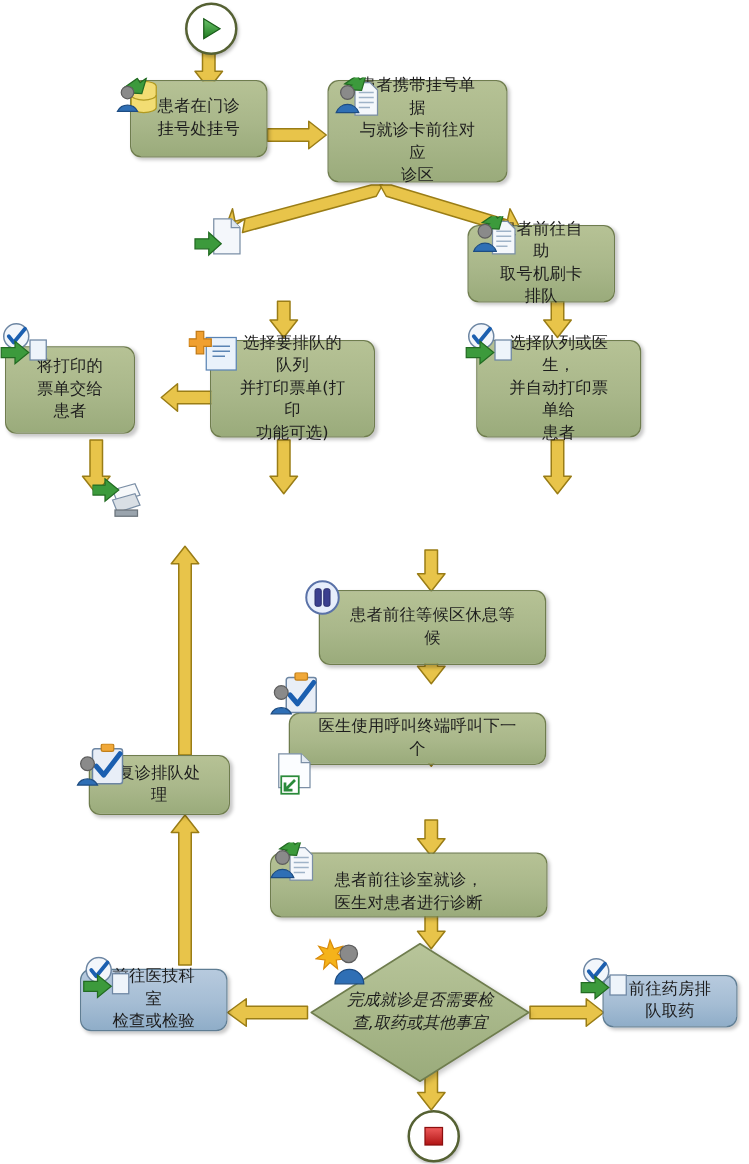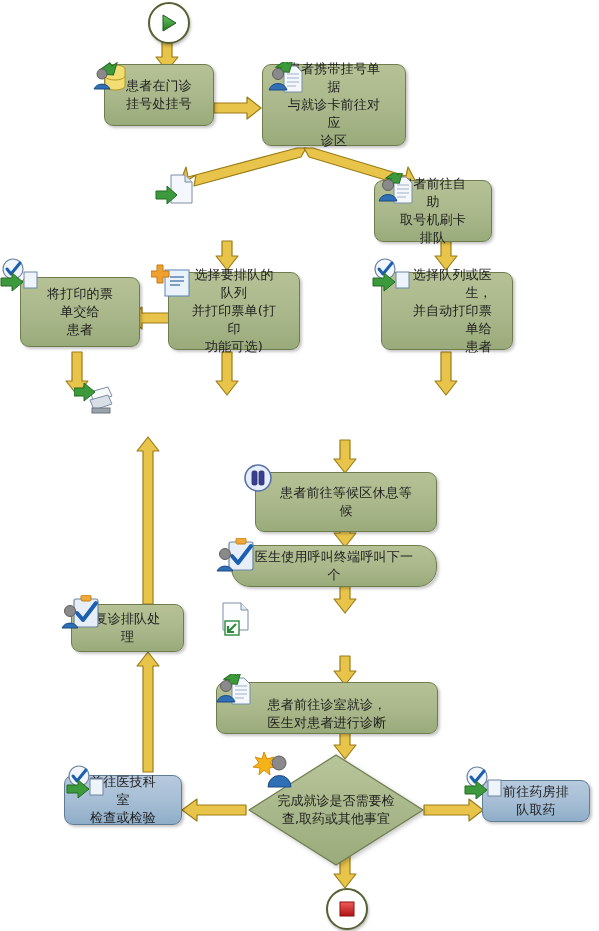--- a/index.html
+++ b/index.html
@@ -267,34 +267,34 @@
   </div>
   <div class="badge" style="left:151px;top:262px;">
     <svg width="40" height="38" viewBox="0 0 40 38">
       <rect x="14" y="8" width="24" height="26" fill="#eaf2fb" stroke="#5b84b4" stroke-width="1"></rect>
       <path d="M19 15 H33 M19 19 H33 M19 23 H29" stroke="#5b84b4" stroke-width="1.3"></path>
       <path d="M6 3 H12 V9 H18 V15 H12 V21 H6 V15 H0 V9 H6 Z" fill="#f0a030" stroke="#c27a15" stroke-width="1"></path>
     </svg>
   </div>
 
   <div class="node" style="left:381px;top:272px;width:132px;height:78px;">
-    <span class="txt" style="white-space:pre-line;text-align:right;">选择队列或医生，
+    <span class="txt" style="white-space:pre-line;">选择队列或医生，
 并自动打印票单给
 患者</span>
   </div>
   <div class="badge" style="left:372px;top:258px;">
     <svg width="42" height="40" viewBox="0 0 42 40">
       <circle cx="13" cy="11" r="10" fill="#f2f6fb" stroke="#6d86a3" stroke-width="1.2"></circle>
       <path d="M7 11 L11 16 L20 5" fill="none" stroke="#1b5fb0" stroke-width="3" stroke-linecap="round" stroke-linejoin="round"></path>
       <rect x="24" y="14" width="13" height="16" fill="#eef4fa" stroke="#6d86a3" stroke-width="1"></rect>
       <path d="M1 20 L12 20 L12 15 L23 24 L12 33 L12 28 L1 28 Z" fill="#3c9a3c" stroke="#226b22" stroke-width="1"></path>
     </svg>
   </div>
 
-  <div class="node" style="left:20px;top:277px;width:120px;height:70px;">
+  <div class="node" style="left:4px;top:277px;width:104px;height:70px;">
     <span class="txt" style="white-space:pre-line;">将打印的票单交给
 患者</span>
   </div>
   <div class="badge" style="left:0px;top:258px;">
     <svg width="42" height="40" viewBox="0 0 42 40">
       <circle cx="13" cy="11" r="10" fill="#f2f6fb" stroke="#6d86a3" stroke-width="1.2"></circle>
       <path d="M7 11 L11 16 L20 5" fill="none" stroke="#1b5fb0" stroke-width="3" stroke-linecap="round" stroke-linejoin="round"></path>
       <rect x="24" y="14" width="13" height="16" fill="#eef4fa" stroke="#6d86a3" stroke-width="1"></rect>
       <path d="M1 20 L12 20 L12 15 L23 24 L12 33 L12 28 L1 28 Z" fill="#3c9a3c" stroke="#226b22" stroke-width="1"></path>
     </svg>
@@ -313,21 +313,21 @@
     <span class="txt">患者前往等候区休息等候</span>
   </div>
   <div class="badge" style="left:243px;top:463px;">
     <svg width="30" height="30" viewBox="0 0 30 30">
       <circle cx="15" cy="15" r="13" fill="#e7eefb" stroke="#5a72a8" stroke-width="1.6"></circle>
       <rect x="9" y="8" width="5" height="14" rx="1.5" fill="#3b3f8f" stroke="#2b2f6d" stroke-width=".8"></rect>
       <rect x="16" y="8" width="5" height="14" rx="1.5" fill="#3b3f8f" stroke="#2b2f6d" stroke-width=".8"></rect>
     </svg>
   </div>
 
-  <div class="node" style="left:231px;top:545px;width:206px;height:42px;border-radius:19px;">
+  <div class="node" style="left:231px;top:570px;width:206px;height:42px;">
     <span class="txt">医生使用呼叫终端呼叫下一个</span>
   </div>
   <div class="badge" style="left:216px;top:538px;">
     <svg width="40" height="38" viewBox="0 0 40 38">
       <rect x="13" y="4" width="24" height="28" rx="2" fill="#e8eef7" stroke="#6d86a3" stroke-width="1.2"></rect>
       <rect x="20" y="0" width="10" height="6" rx="1.5" fill="#f0a838" stroke="#c2801a" stroke-width="1"></rect>
       <path d="M16 18 L22 25 L35 8" fill="none" stroke="#1b5fb0" stroke-width="4" stroke-linecap="round" stroke-linejoin="round"></path>
       <circle cx="9" cy="16" r="5.5" fill="#8a8a8a" stroke="#5e5e5e" stroke-width="1"></circle>
       <path d="M1 33 A9 9 0 0 1 17 33 Z" fill="#2f6fb5" stroke="#1d4c82" stroke-width="1"></path>
     </svg>
@@ -362,21 +362,21 @@
   <div class="badge" style="left:61px;top:595px;">
     <svg width="40" height="38" viewBox="0 0 40 38">
       <rect x="13" y="4" width="24" height="28" rx="2" fill="#e8eef7" stroke="#6d86a3" stroke-width="1.2"></rect>
       <rect x="20" y="0" width="10" height="6" rx="1.5" fill="#f0a838" stroke="#c2801a" stroke-width="1"></rect>
       <path d="M16 18 L22 25 L35 8" fill="none" stroke="#1b5fb0" stroke-width="4" stroke-linecap="round" stroke-linejoin="round"></path>
       <circle cx="9" cy="16" r="5.5" fill="#8a8a8a" stroke="#5e5e5e" stroke-width="1"></circle>
       <path d="M1 33 A9 9 0 0 1 17 33 Z" fill="#2f6fb5" stroke="#1d4c82" stroke-width="1"></path>
     </svg>
   </div>
 
-  <div class="diamond-wrap" style="left:246px;top:752px;width:180px;height:116px;">
+  <div class="diamond-wrap" style="left:246px;top:752px;width:180px;height:116px;font-style:italic;">
     <svg width="180" height="116" viewBox="0 0 180 116">
       <defs>
           <linearGradient id="gDia" x1="0" y1="0" x2="0" y2="1">
         <stop offset="0" stop-color="#b8c59a"></stop>
             <stop offset="1" stop-color="#9aab7b"></stop>
       </linearGradient>
         </defs>
       <path d="M90 3 L177 58 L90 113 L3 58 Z" fill="url(#gDia)" stroke="#6f7d4e" stroke-width="1.3" stroke-linejoin="round"></path>
     </svg>
     <div class="diamond-label" style="white-space:pre-line;">完成就诊是否需要检

